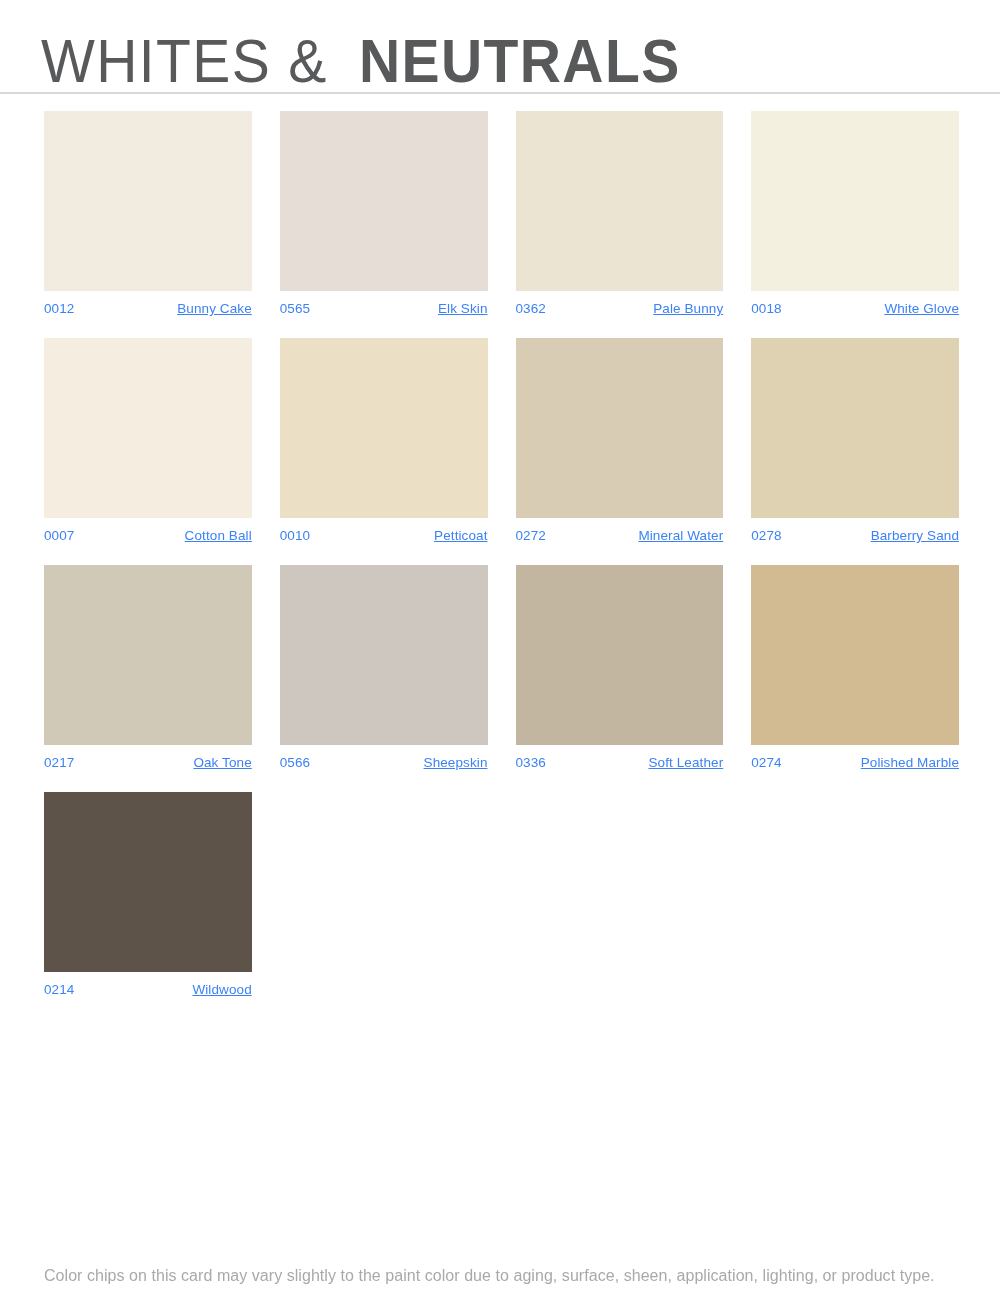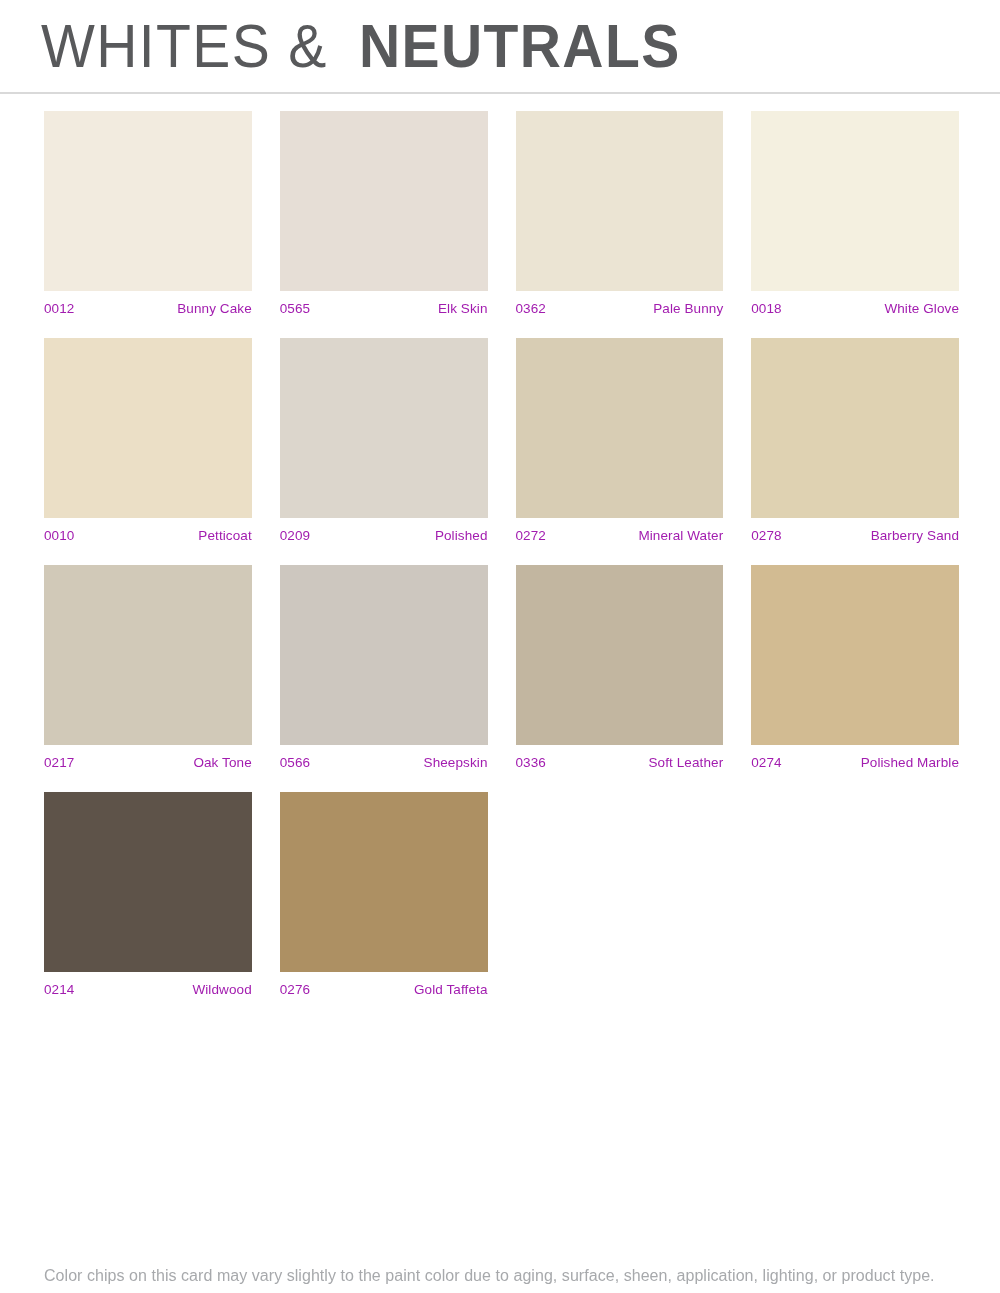--- a/index.html
+++ b/index.html
@@ -15,21 +15,21 @@
     overflow: hidden;
     position: relative;
   }
 
   
   .header {
     height: 94px;
     box-sizing: border-box;
     padding-left: 41px;
     display: flex;
-    align-items: center;
+    align-items: flex-end;
     border-bottom: 2px solid #d9d9d9;
   }
   .card-title {
     font-size: 62px;
     line-height: 1;
     letter-spacing: 1.5px;
     color: #58595b;
     white-space: nowrap;
     display: flex;
     align-items: baseline;
@@ -65,29 +65,30 @@
     width: 100%;
     height: 180px;
     display: block;
   }
   .chip-label {
     display: flex;
     justify-content: space-between;
     align-items: baseline;
     margin-top: 10px;
     font-size: 13.5px;
-    color: #a21caf;
+    color: #3b82f6;
     letter-spacing: 0.1px;
   }
   .chip-code {
     font-weight: 400;
   }
   .chip-name {
     font-weight: 400;
     text-align: center;
+    text-decoration: underline;
   }
 
   
   .footer {
     position: absolute;
     left: 44px;
     bottom: 8px;
     font-size: 16px;
     color: #a7a9ac;
     letter-spacing: 0.05px;
@@ -126,34 +127,34 @@
       </div>
     </div>
     <div class="chip">
       <div class="chip-color" style="background-color: rgb(244, 240, 224);"></div>
       <div class="chip-label">
         <span class="chip-code">0018</span>
         <span class="chip-name">White Glove</span>
       </div>
     </div>
     <div class="chip">
+      <div class="chip-color" style="background-color: rgb(244, 237, 224);"></div>
+      <div class="chip-label">
+        <span class="chip-code">0007</span>
+        <span class="chip-name">Cotton Ball</span>
+      </div>
+    </div>
+    <div class="chip">
       <div class="chip-color" style="background-color: rgb(235, 223, 198);"></div>
       <div class="chip-label">
         <span class="chip-code">0010</span>
         <span class="chip-name">Petticoat</span>
       </div>
     </div>
     <div class="chip">
-      <div class="chip-color" style="background-color: rgb(220, 214, 204);"></div>
-      <div class="chip-label">
-        <span class="chip-code">0209</span>
-        <span class="chip-name">Polished</span>
-      </div>
-    </div>
-    <div class="chip">
       <div class="chip-color" style="background-color: rgb(216, 205, 180);"></div>
       <div class="chip-label">
         <span class="chip-code">0272</span>
         <span class="chip-name">Mineral Water</span>
       </div>
     </div>
     <div class="chip">
       <div class="chip-color" style="background-color: rgb(223, 210, 178);"></div>
       <div class="chip-label">
         <span class="chip-code">0278</span>
@@ -188,22 +189,15 @@
         <span class="chip-name">Polished Marble</span>
       </div>
     </div>
     <div class="chip">
       <div class="chip-color" style="background-color: rgb(94, 83, 73);"></div>
       <div class="chip-label">
         <span class="chip-code">0214</span>
         <span class="chip-name">Wildwood</span>
       </div>
     </div>
-    <div class="chip">
-      <div class="chip-color" style="background-color: rgb(173, 144, 99);"></div>
-      <div class="chip-label">
-        <span class="chip-code">0276</span>
-        <span class="chip-name">Gold Taffeta</span>
-      </div>
-    </div>
   </div>
 
 <div class="footer">Color chips on this card may vary slightly to the paint color due to aging, surface, sheen, application, lighting, or product type.</div>
 
 </body></html>

